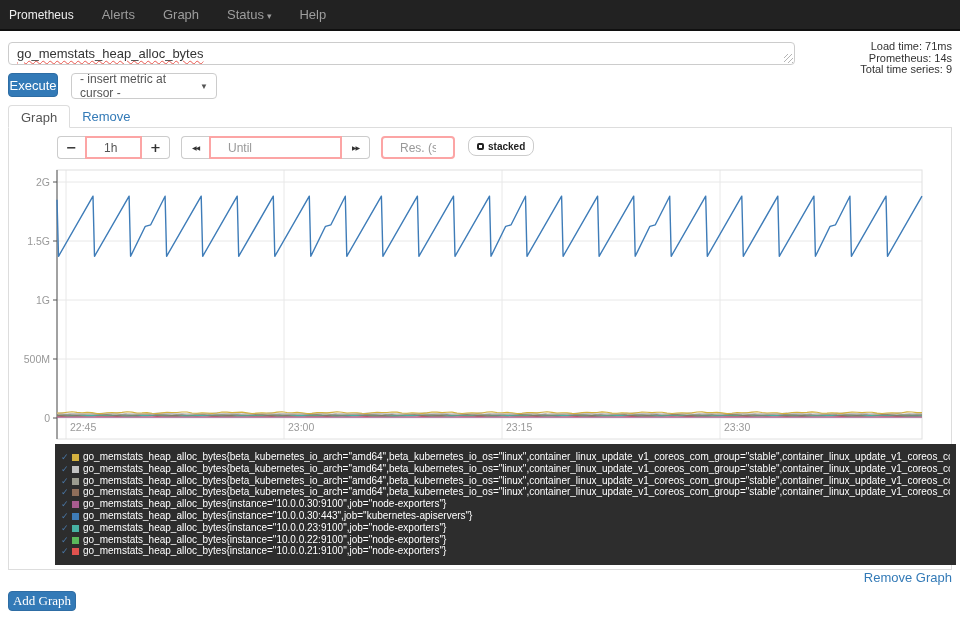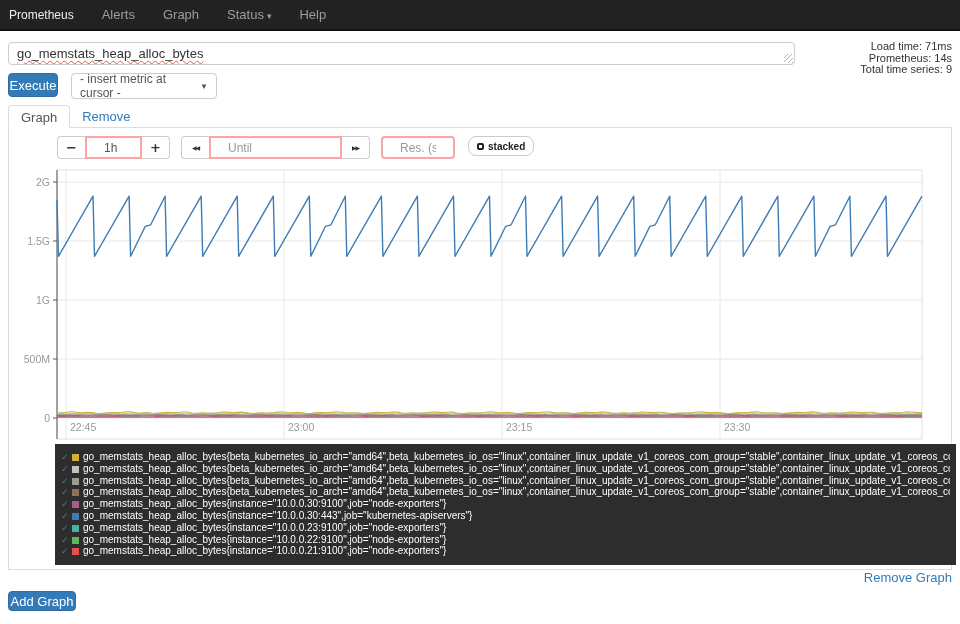--- a/index.html
+++ b/index.html
@@ -75,21 +75,21 @@
   .legend { position:absolute; left:46px; top:316px; width:901px; height:121px;
             background:#2d2d2d; padding:7px 6px; overflow:hidden; }
   .legend-row { height:11.8px; line-height:11.8px; white-space:nowrap; overflow:hidden;
                 font-size:10px; color:#fff; cursor:pointer; }
   .legend-check { color:#4a78a8; font-size:9px; display:inline-block; width:11px; }
   .legend-swatch { display:inline-block; width:7px; height:7px; margin-right:4px;
                    vertical-align:-1px; }
 
   .remove-link { position:absolute; right:8px; top:570px; font-size:13px; color:#337ab7;
                  cursor:pointer;margin-left:36px; }
-  .add-graph-btn { position:absolute; left:8px; top:591px; width:68px; height:20px; }
+  .add-graph-btn { position:absolute; left:8px; top:591px; width:68px; height:20px;font-family:Liberation Serif, serif; }
 </style>
 </head>
 <body>
 
 <div id="app">
 
   <div class="navbar">
     <span class="brand">Prometheus</span>
     <span class="nav-link">Alerts</span>
     <span class="nav-link">Graph</span>

